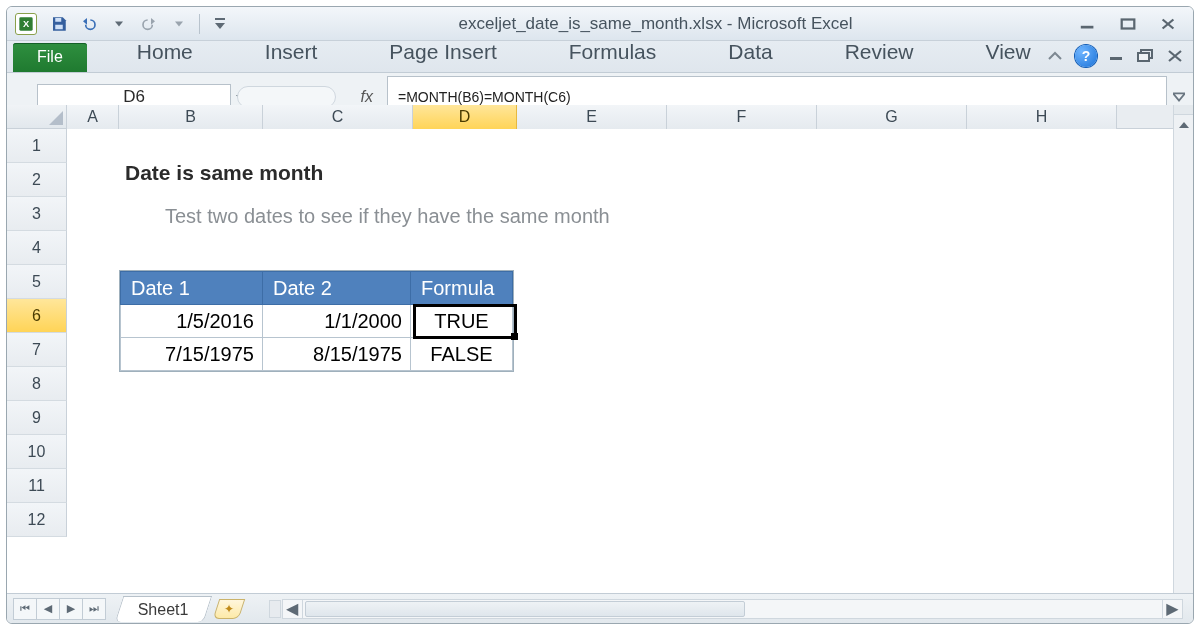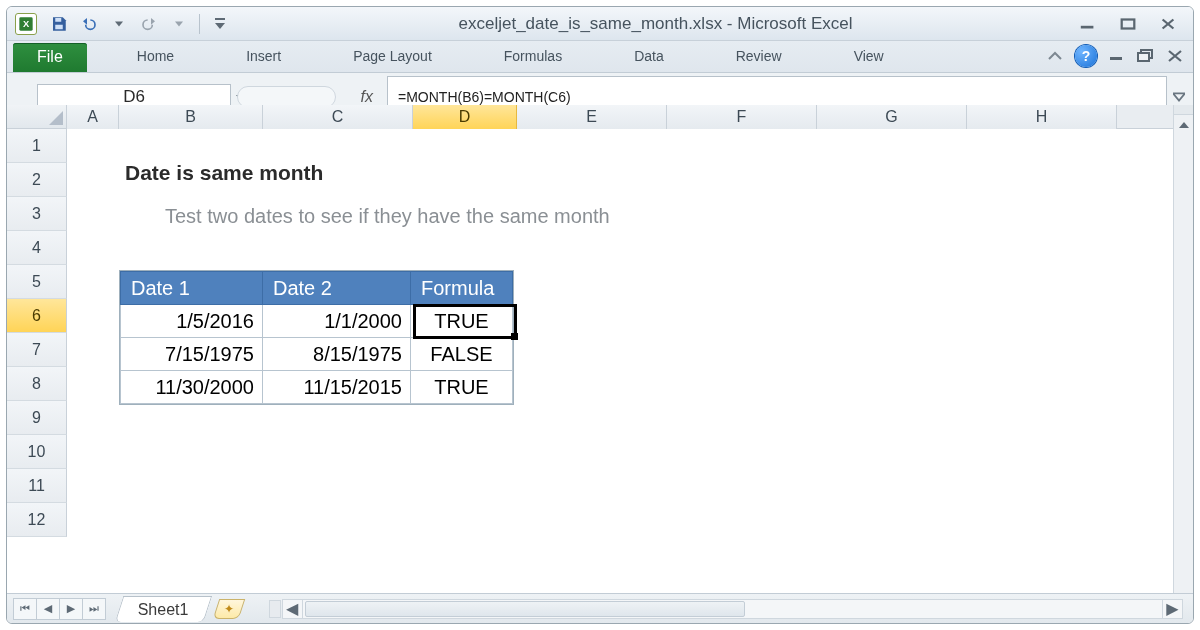--- a/index.html
+++ b/index.html
@@ -14,21 +14,21 @@
   .qat .btn { width:28px; height:24px; display:flex; align-items:center; justify-content:center; border-radius:3px; }
   .qat .sep { width:1px; height:20px; background:#b8c3cd; margin:0 4px; }
   .title { flex:1; text-align:center; font-size:17px; color:#46535e; }
   .winbtns { display:flex; gap:18px; padding-right:6px; }
   .winbtn { width:22px; height:18px; display:flex; align-items:center; justify-content:center; color:#5a6670; }
   .winbtn svg { width:18px; height:14px; }
 
   
   .ribbon { height:32px; display:flex; align-items:flex-end; background:linear-gradient(#e6ecf2,#dfe6ed); border-bottom:1px solid #c2ccd5; padding-left:6px; position:relative; }
   .file-tab { background:linear-gradient(#2f8f3f,#1f7a30); color:#fff; font-size:16px; padding:5px 24px 6px; border-radius:3px 3px 0 0; margin-right:36px; box-shadow:0 1px 0 #156027 inset; }
-  .tab { color:#46535e; font-size:14px; padding:5px 14px 8px; margin-right:44px; cursor:default; }
+  .tab { color:#46535e; font-size:21px; padding:5px 14px 8px; margin-right:44px; cursor:default; }
   .ribbon-right { position:absolute; right:10px; top:4px; display:flex; align-items:center; gap:12px; }
   .help { width:22px; height:22px; border-radius:50%; background:radial-gradient(circle at 30% 30%,#6fb5ff,#1a72d8); color:#fff; display:flex; align-items:center; justify-content:center; font-weight:bold; font-size:14px; box-shadow:0 0 0 1px #0f5bb5; }
 
   
   .fxrow { height:48px; display:flex; align-items:stretch; border-bottom:1px solid #c2ccd5; background:#eef2f5; }
   .namebox-wrap { width:230px; display:flex; align-items:center; padding:3px 6px 3px 30px; }
   .namebox { flex:1; height:25px; background:#fff; border:1px solid #b7c1ca; display:flex; align-items:center; justify-content:center; position:relative; }
   .namebox span { font-size:17px; color:#2a2a2a; }
   .namebox .dd { position:absolute; right:-20px; top:2px; width:18px; height:21px; display:flex; align-items:center; justify-content:center; }
   .fx-icons { width:150px; display:flex; align-items:center; justify-content:flex-end; gap:25px; padding-right:8px; position:relative; }
@@ -153,21 +153,21 @@
             <path d="M4 2l12 10M16 2L4 12" stroke="#5a6670" stroke-width="2.5"></path>
           </svg>
         </div>
     </div>
   </div>
 
   <div class="ribbon">
     <div class="file-tab">File</div>
     <div class="tab">Home</div>
     <div class="tab">Insert</div>
-    <div class="tab">Page Layout</div>
+    <div class="tab">Page Insert</div>
     <div class="tab">Formulas</div>
     <div class="tab">Data</div>
     <div class="tab">Review</div>
     <div class="tab">View</div>
     <div class="ribbon-right">
       <svg width="16" height="14" viewBox="0 0 16 14">
           <path d="M2 10 8 4l6 6" fill="none" stroke="#7d8892" stroke-width="2"></path>
         </svg>
       <div class="help">?</div>
       <svg width="16" height="12">
@@ -250,25 +250,20 @@
             <tr>
               <td class="r">1/5/2016</td>
               <td class="r">1/1/2000</td>
               <td class="c">TRUE</td>
             </tr>
             <tr>
               <td class="r">7/15/1975</td>
               <td class="r">8/15/1975</td>
               <td class="c">FALSE</td>
             </tr>
-            <tr>
-              <td class="r">11/30/2000</td>
-              <td class="r">11/15/2015</td>
-              <td class="c">TRUE</td>
-            </tr>
           </tbody>
             </table>
         </div>
 
         <div class="selcell" style="left:346px; top:175px; width:104px; height:35px;"></div>
       </div>
     </div>
 
     <div class="vscroll">
       <div class="split"></div>

